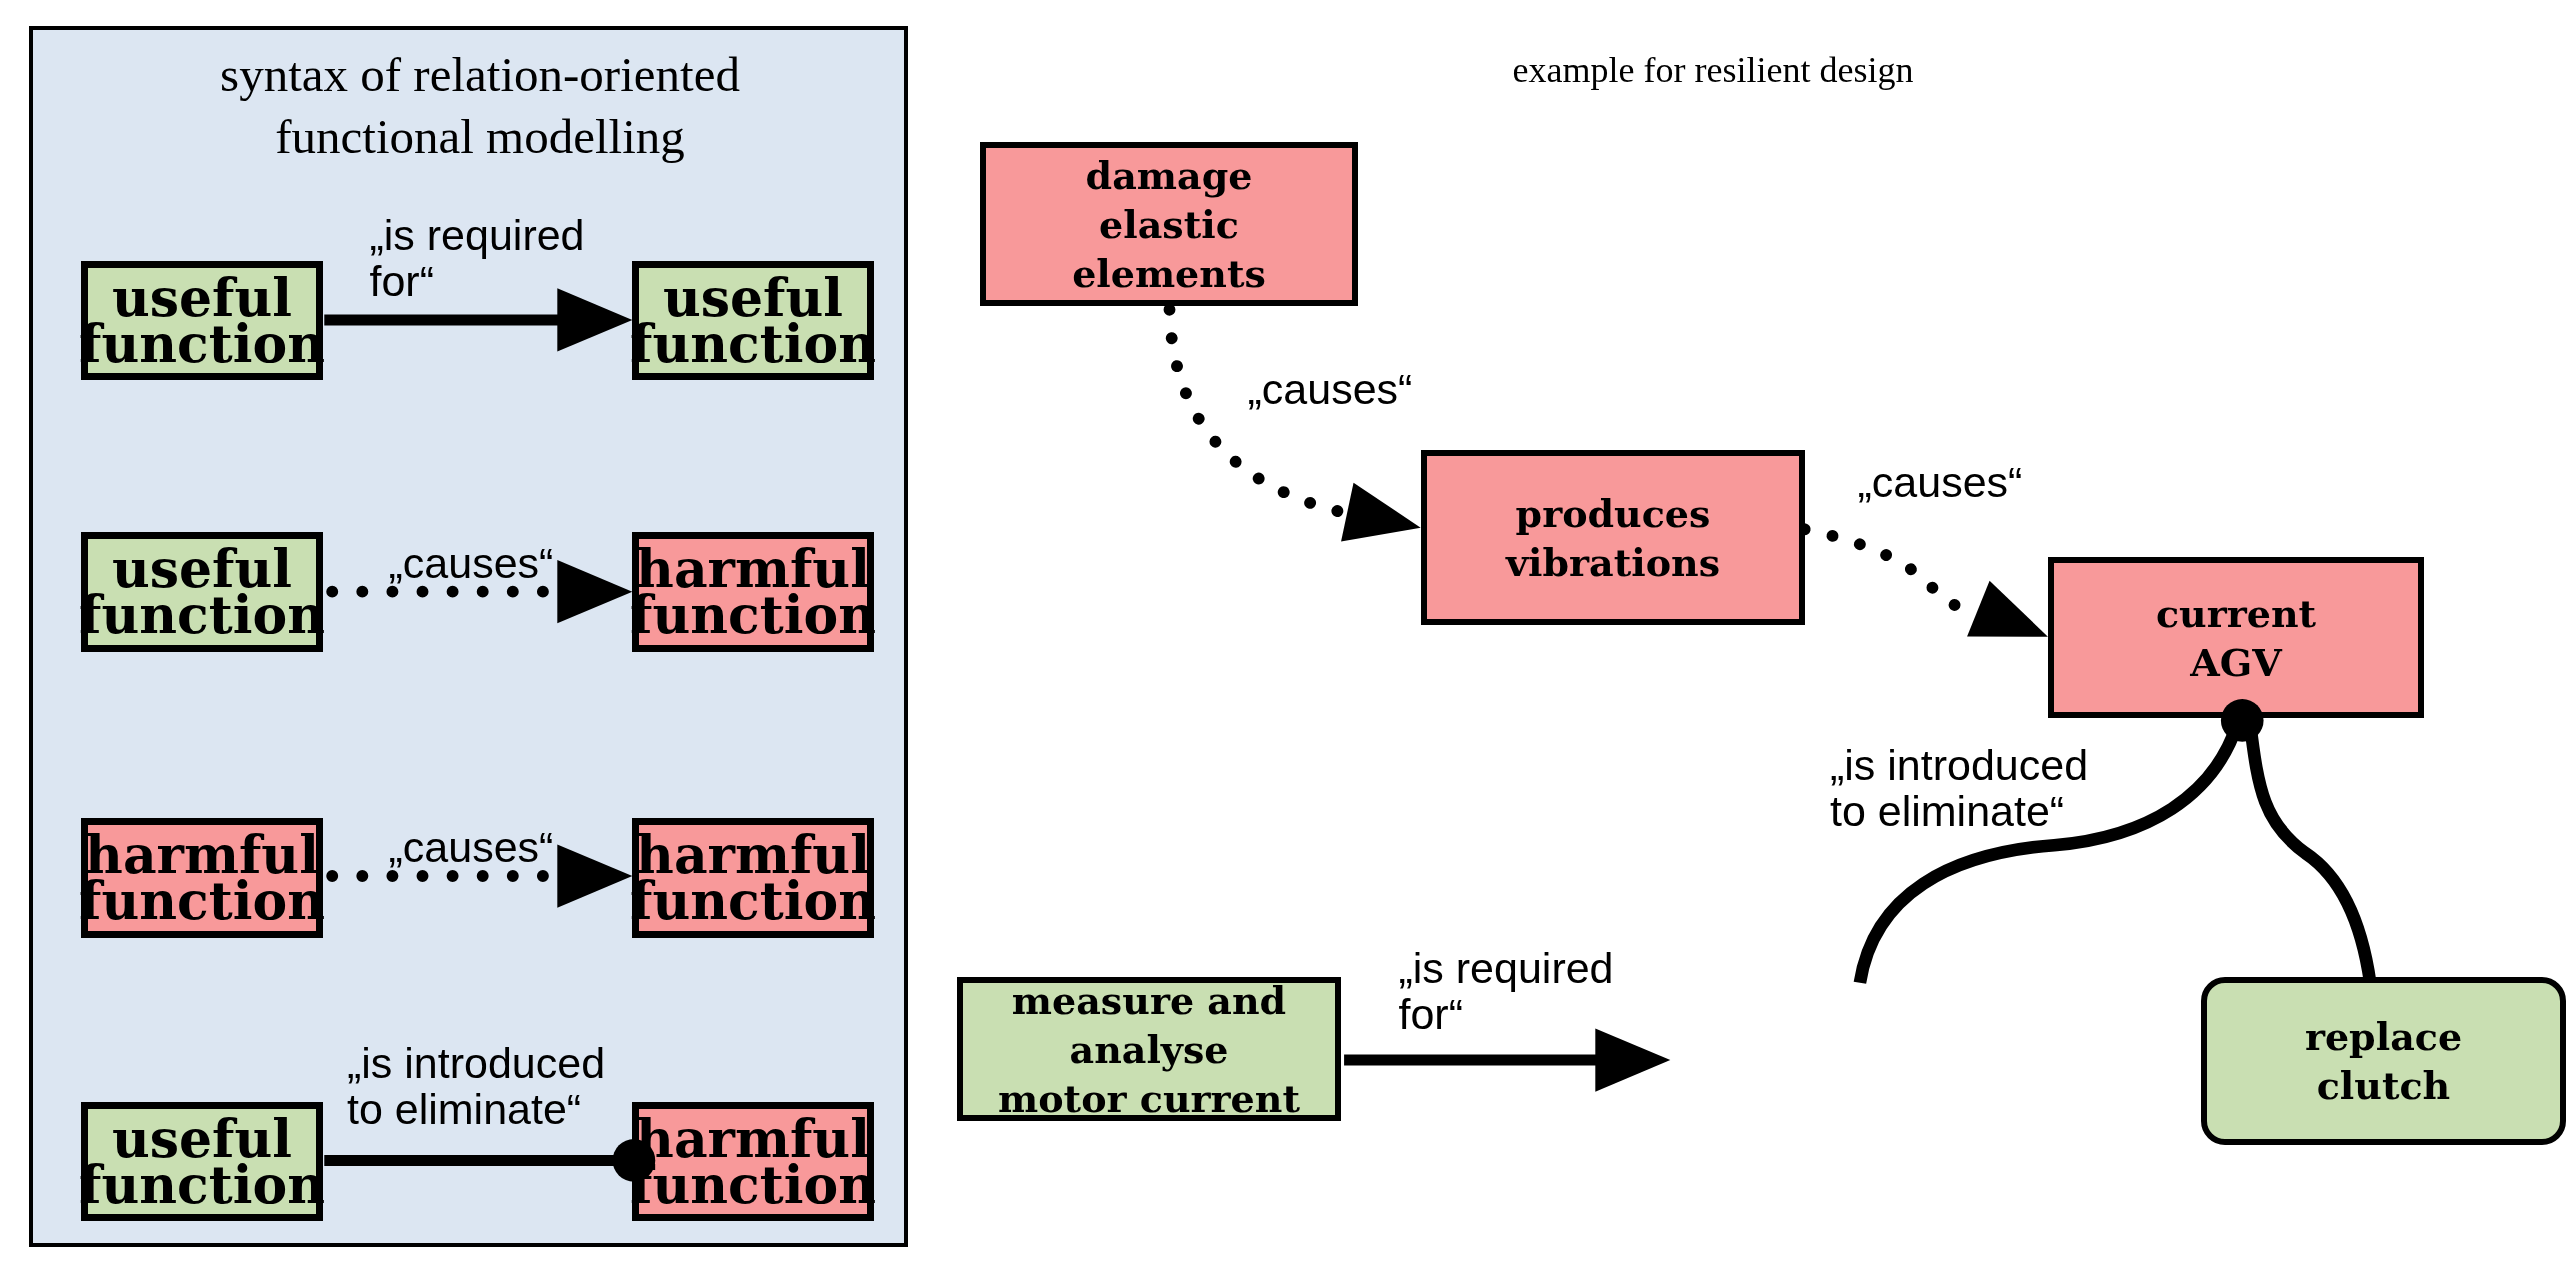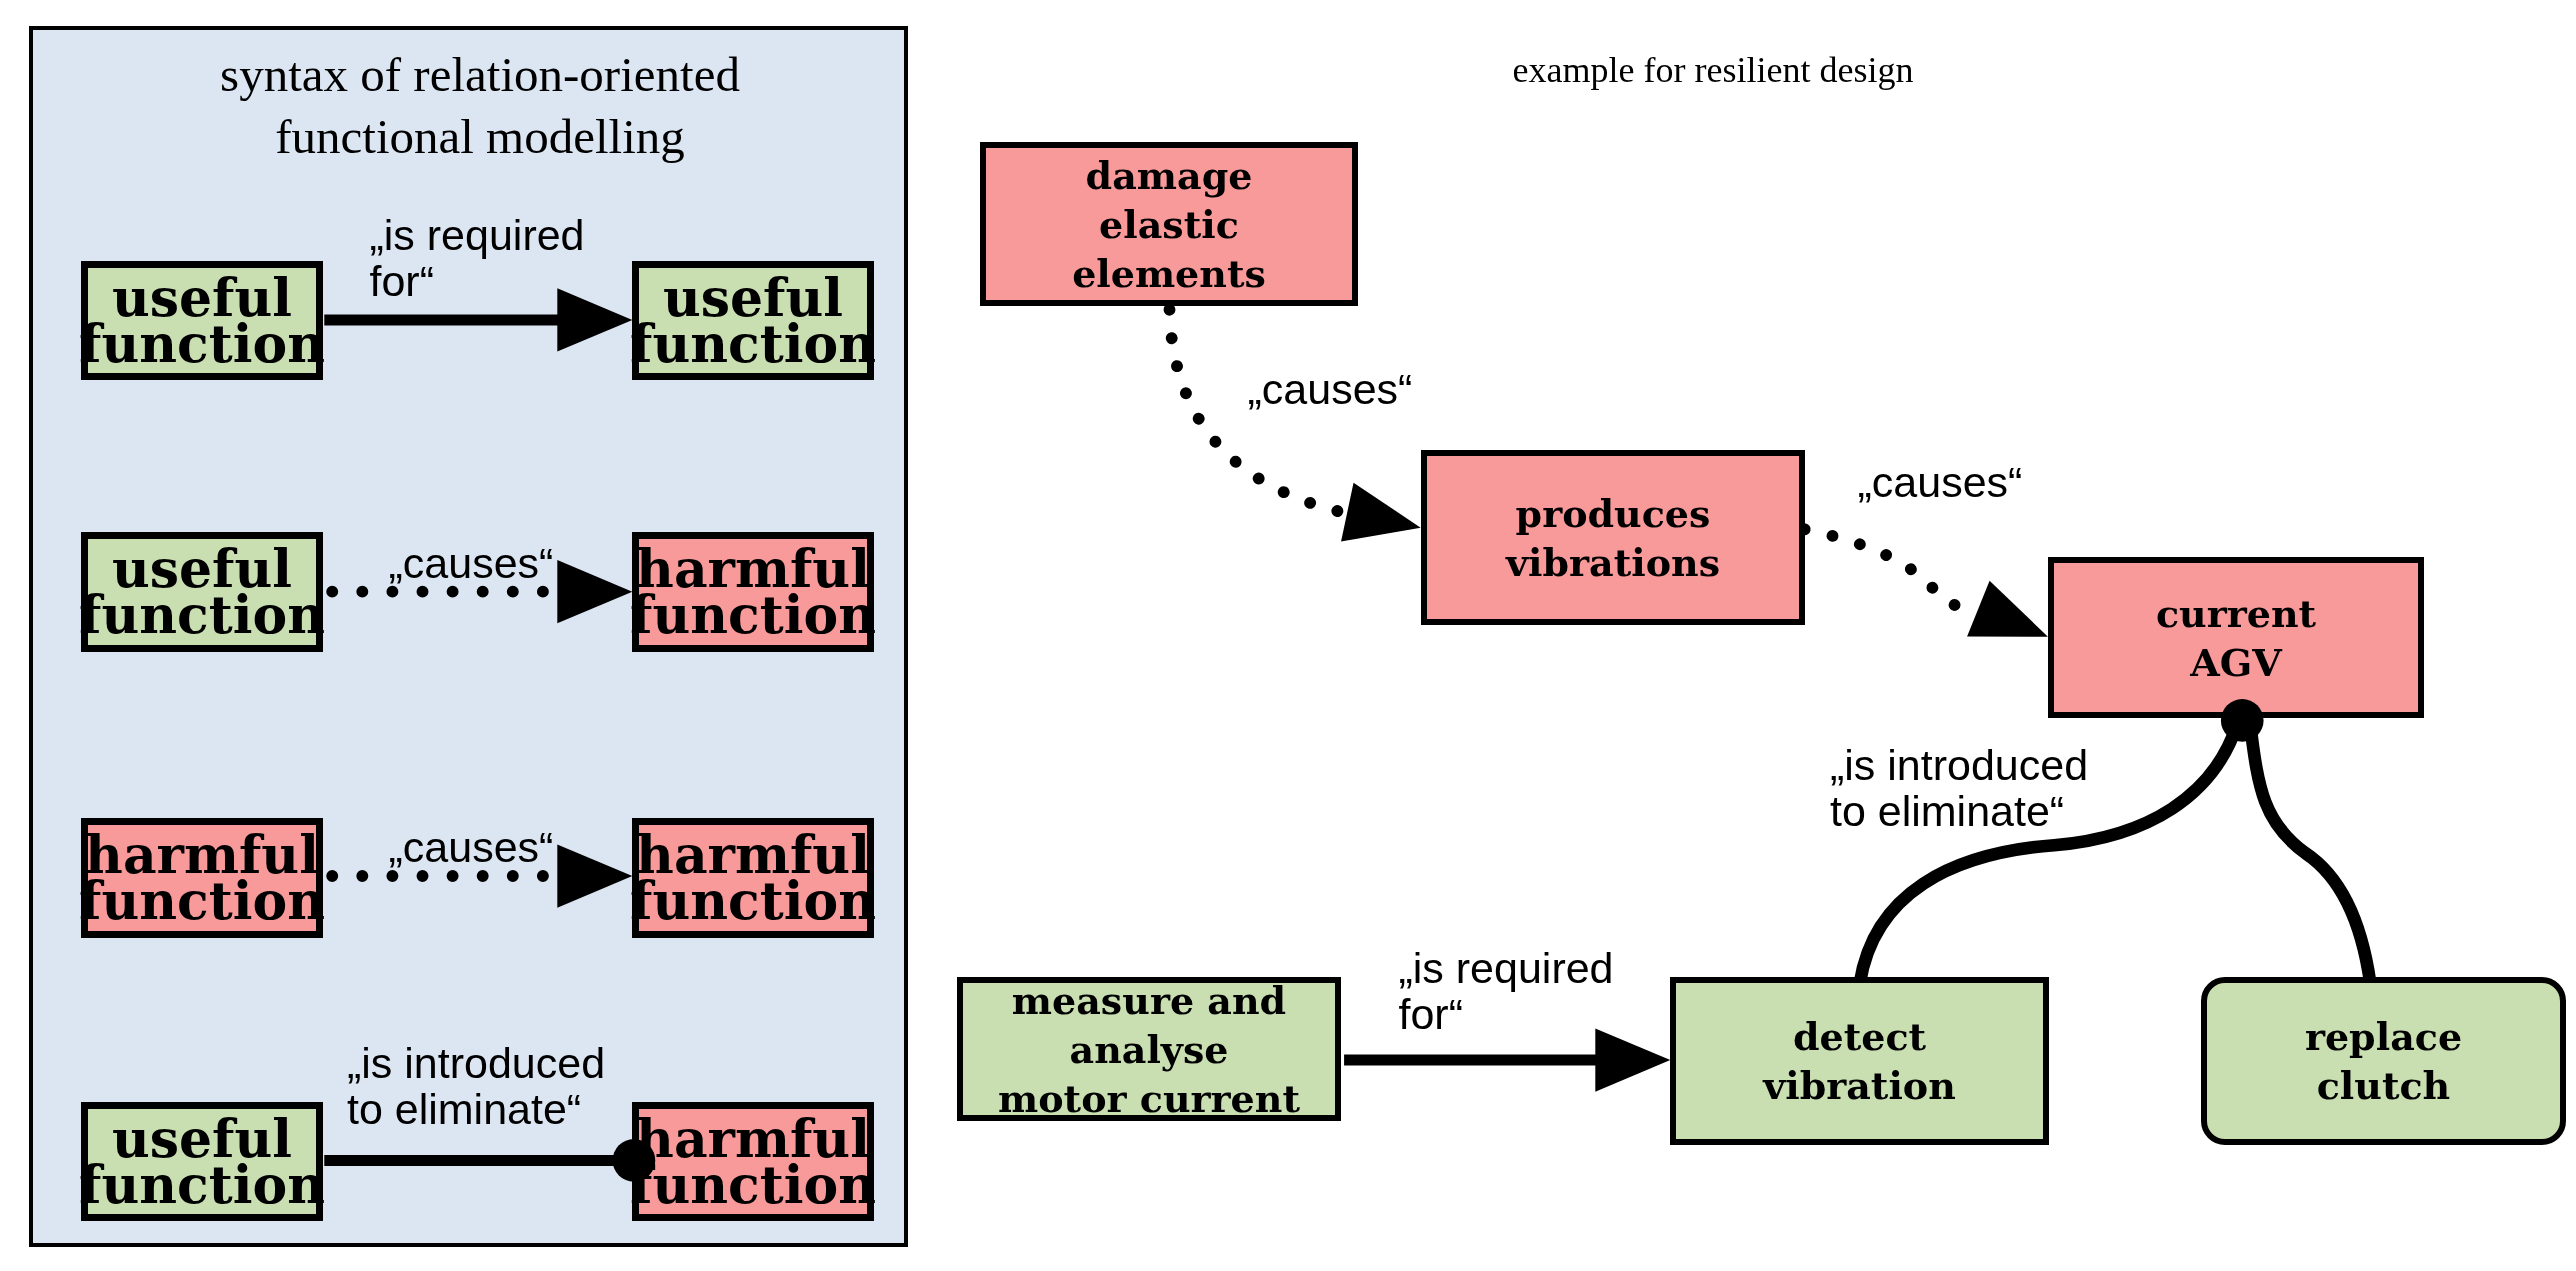--- a/index.html
+++ b/index.html
@@ -115,22 +115,20 @@
   <div class="node ex" style="left: 1421px; top: 450px; width: 384px; height: 175px; background: rgb(248, 153, 154);">produces
 vibrations</div>
   <div class="node ex" style="left: 980px; top: 142px; width: 378px; height: 164px; background: rgb(248, 153, 154);">damage
 elastic
 elements</div>
   <div class="node ex" style="left: 2048px; top: 557px; width: 376px; height: 161px; background: rgb(248, 153, 154);">current
 AGV</div>
   <div class="node ex" style="left: 957px; top: 977px; width: 384px; height: 144px; background: rgb(201, 223, 178);">measure and
 analyse
 motor current</div>
-  <div class="node ex" style="left: 1670px; top: 977px; width: 379px; height: 168px; background: rgb(201, 223, 178);">detect
-vibration</div>
   <div class="node ex" style="left: 2201px; top: 977px; width: 365px; height: 168px; background: rgb(201, 223, 178); border-radius: 24px;">replace
 clutch</div>
 
   <div class="rel" style="left:1330px;top:366px;">„causes“</div>
   <div class="rel" style="left:1940px;top:459px;">„causes“</div>
   <div class="rel" style="left:1506px;top:945px;">„is required
 for“</div>
   <div class="rel" style="left:1959px;top:742px;">„is introduced
 to eliminate“</div>
 

